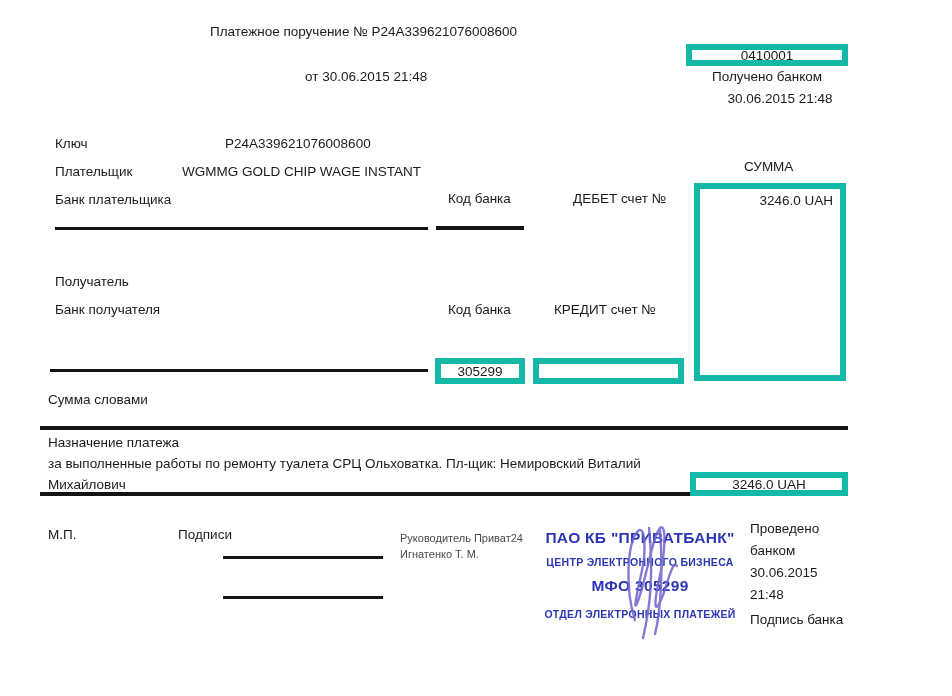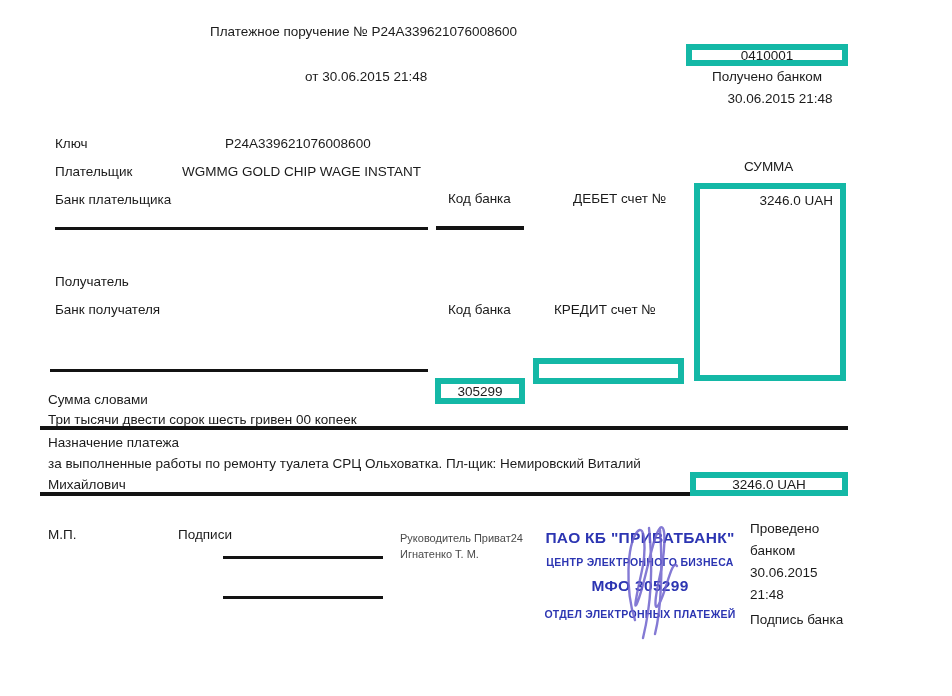--- a/index.html
+++ b/index.html
@@ -59,27 +59,26 @@
 
   <div class="abs t" style="left:55px; top:274px;">Получатель</div>
 
   <div class="abs t" style="left:55px; top:302px;">Банк получателя</div>
   <div class="abs t" style="left:448px; top:302px;">Код банка</div>
   <div class="abs t" style="left:554px; top:302px;">КРЕДИТ счет №</div>
 
 
   <div class="hline" style="left:50px; top:369px; width:378px; height:3px;"></div>
 
-  <div class="box" style="left:435px; top:378px; width:90px; height:26px;text-align:center;">
+  <div class="box" style="left:435px; top:358px; width:90px; height:26px;text-align:center;">
     <span>305299</span>
   </div>
   <div class="box" style="left:533px; top:358px; width:151px; height:26px;"></div>
 
   <div class="abs t" style="left:48px; top:392px;">Сумма словами</div>
-  <div class="abs t" style="left:48px; top:412px;">Три тысячи двести сорок шесть гривен 00 копеек</div>
 
   <div class="hline" style="left:40px; top:426px; width:808px; height:4px;"></div>
 
   <div class="abs t" style="left:48px; top:435px;">Назначение платежа</div>
   <div class="abs t" style="left:48px; top:456px;">за выполненные работы по ремонту туалета СРЦ Ольховатка. Пл-щик: Немировский Виталий</div>
   <div class="abs t" style="left:48px; top:477px;">Михайлович</div>
 
   <div class="box" style="left:690px; top:472px; width:158px; height:24px;">
     <span>3246.0 UAH</span>
   </div>

